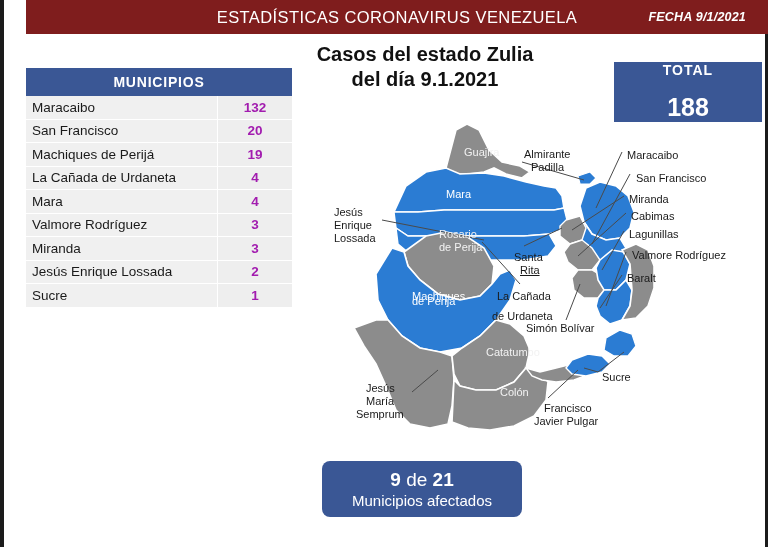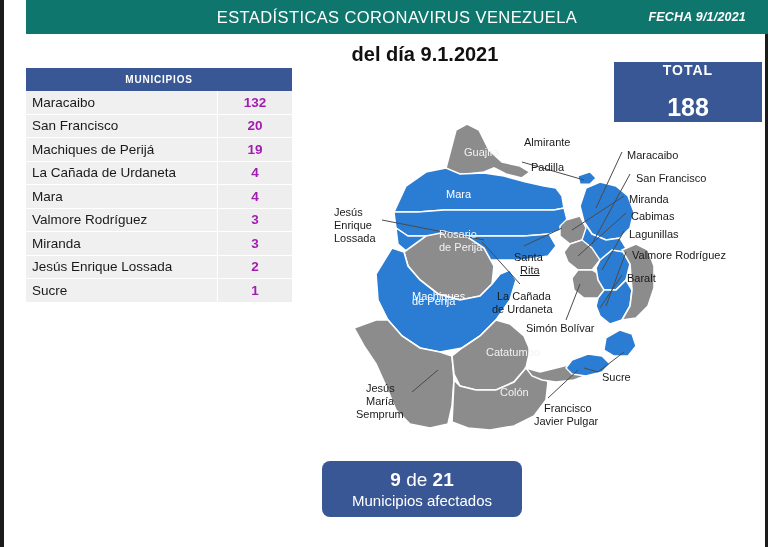--- a/index.html
+++ b/index.html
@@ -14,21 +14,21 @@
     position:absolute;inset:0;
     background:#ffffff;
     border-left:4px solid #1b1b1b;
     border-right:3px solid #1b1b1b;
     box-sizing:border-box;
   }
 
   
   .header{
     position:absolute;left:22px;top:0;width:742px;height:34px;
-    background:#0f766e;
+    background:#7f1d1d;
     display:flex;align-items:center;
   }
   .header-title{
     position:absolute;left:0;right:0;text-align:center;
     color:#ffffff;font-size:16.5px;font-weight:400;letter-spacing:.4px;
   }
   .header-date{
     position:absolute;right:22px;
     color:#ffffff;font-size:12.5px;font-weight:700;font-style:italic;
     letter-spacing:.2px;
@@ -40,21 +40,21 @@
     text-align:center;color:#111111;
     font-size:20px;font-weight:700;line-height:25px;
   }
 
   
   .table{
     position:absolute;left:22px;top:68px;width:266px;
   }
   .table-head{
     background:#3a5795;color:#ffffff;
-    text-align:center;font-size:10px;font-weight:700;letter-spacing:.8px;
+    text-align:center;font-size:14px;font-weight:700;letter-spacing:.8px;
     padding:6px 0 6px 0;
   }
   .trow{
     display:flex;align-items:center;height:22.5px;
     border-bottom:1.5px solid #ffffff;
   }
   .tname{
     flex:0 0 192px;background:#f0f0f0;
     padding-left:6px;box-sizing:border-box;
     font-size:13.5px;color:#1a1a1a;
@@ -107,20 +107,21 @@
 <body>
 
 <div id="root">
 
   <div class="header">
     <div class="header-title">ESTADÍSTICAS CORONAVIRUS VENEZUELA</div>
     <div class="header-date">FECHA 9/1/2021</div>
   </div>
 
   <div class="main-title">
+    <div>Casos del estado Zulia</div>
     <div>del día 9.1.2021</div>
   </div>
 
   <div class="table">
     <div class="table-head">MUNICIPIOS</div>
     <div id="table-body">
         <div class="trow">
           <div class="tname">Maracaibo</div>
           <div class="tval">132</div>
         </div>
@@ -235,36 +236,36 @@
         <div class="inlabel gray" style="left: 130px; top: 22px;">Guajira</div>
         <div class="inlabel white" style="left: 112px; top: 64px;">Mara</div>
         <div class="inlabel gray" style="left: 105px; top: 104px;">Rosario</div>
         <div class="inlabel gray" style="left: 105px; top: 117px;">de Perija</div>
         <div class="inlabel white" style="left: 78px; top: 166px;">Machiques</div>
         <div class="inlabel white" style="left: 78px; top: 171px;">de Perija</div>
         <div class="inlabel gray" style="left: 152px; top: 222px;">Catatumbo</div>
         <div class="inlabel gray" style="left: 166px; top: 262px; text-align: right;">Colón</div>
       </div>
     <div id="map-callouts">
-        <div class="mlabel r" style="left: 190px; top: 12px;">Almirante</div>
+        <div class="mlabel r" style="left: 190px; top: 24px;">Almirante</div>
         <div class="mlabel r" style="left: 197px; top: 37px;">Padilla</div>
         <div class="mlabel r" style="left: 293px; top: 25px;">Maracaibo</div>
         <div class="mlabel r" style="left: 302px; top: 48px;">San Francisco</div>
         <div class="mlabel r" style="left: 295px; top: 69px;">Miranda</div>
         <div class="mlabel r" style="left: 297px; top: 86px;">Cabimas</div>
         <div class="mlabel r" style="left: 295px; top: 104px;">Lagunillas</div>
         <div class="mlabel r" style="left: 298px; top: 125px;">Valmore Rodríguez</div>
         <div class="mlabel r" style="left: 293px; top: 148px;">Baralt</div>
         <div class="mlabel r" style="left: 0px; top: 82px;">Jesús</div>
         <div class="mlabel r" style="left: 0px; top: 95px;">Enrique</div>
         <div class="mlabel r" style="left: 0px; top: 108px;">Lossada</div>
         <div class="mlabel r" style="left: 180px; top: 127px;">Santa</div>
         <div class="mlabel r" style="left: 186px; top: 140px; text-decoration: underline;">Rita</div>
         <div class="mlabel r" style="left: 163px; top: 166px;">La Cañada</div>
-        <div class="mlabel r" style="left: 158px; top: 179px; text-align: center;">de Urdaneta</div>
+        <div class="mlabel r" style="left: 158px; top: 186px; text-align: center;">de Urdaneta</div>
         <div class="mlabel r" style="left: 192px; top: 198px;">Simón Bolívar</div>
         <div class="mlabel r" style="left: 268px; top: 247px;">Sucre</div>
         <div class="mlabel r" style="left: 32px; top: 258px;">Jesús</div>
         <div class="mlabel r" style="left: 32px; top: 271px;">María</div>
         <div class="mlabel r" style="left: 22px; top: 284px;">Semprum</div>
         <div class="mlabel r" style="left: 210px; top: 278px;">Francisco</div>
         <div class="mlabel r" style="left: 200px; top: 291px;">Javier Pulgar</div>
       </div>
   </div>
 

